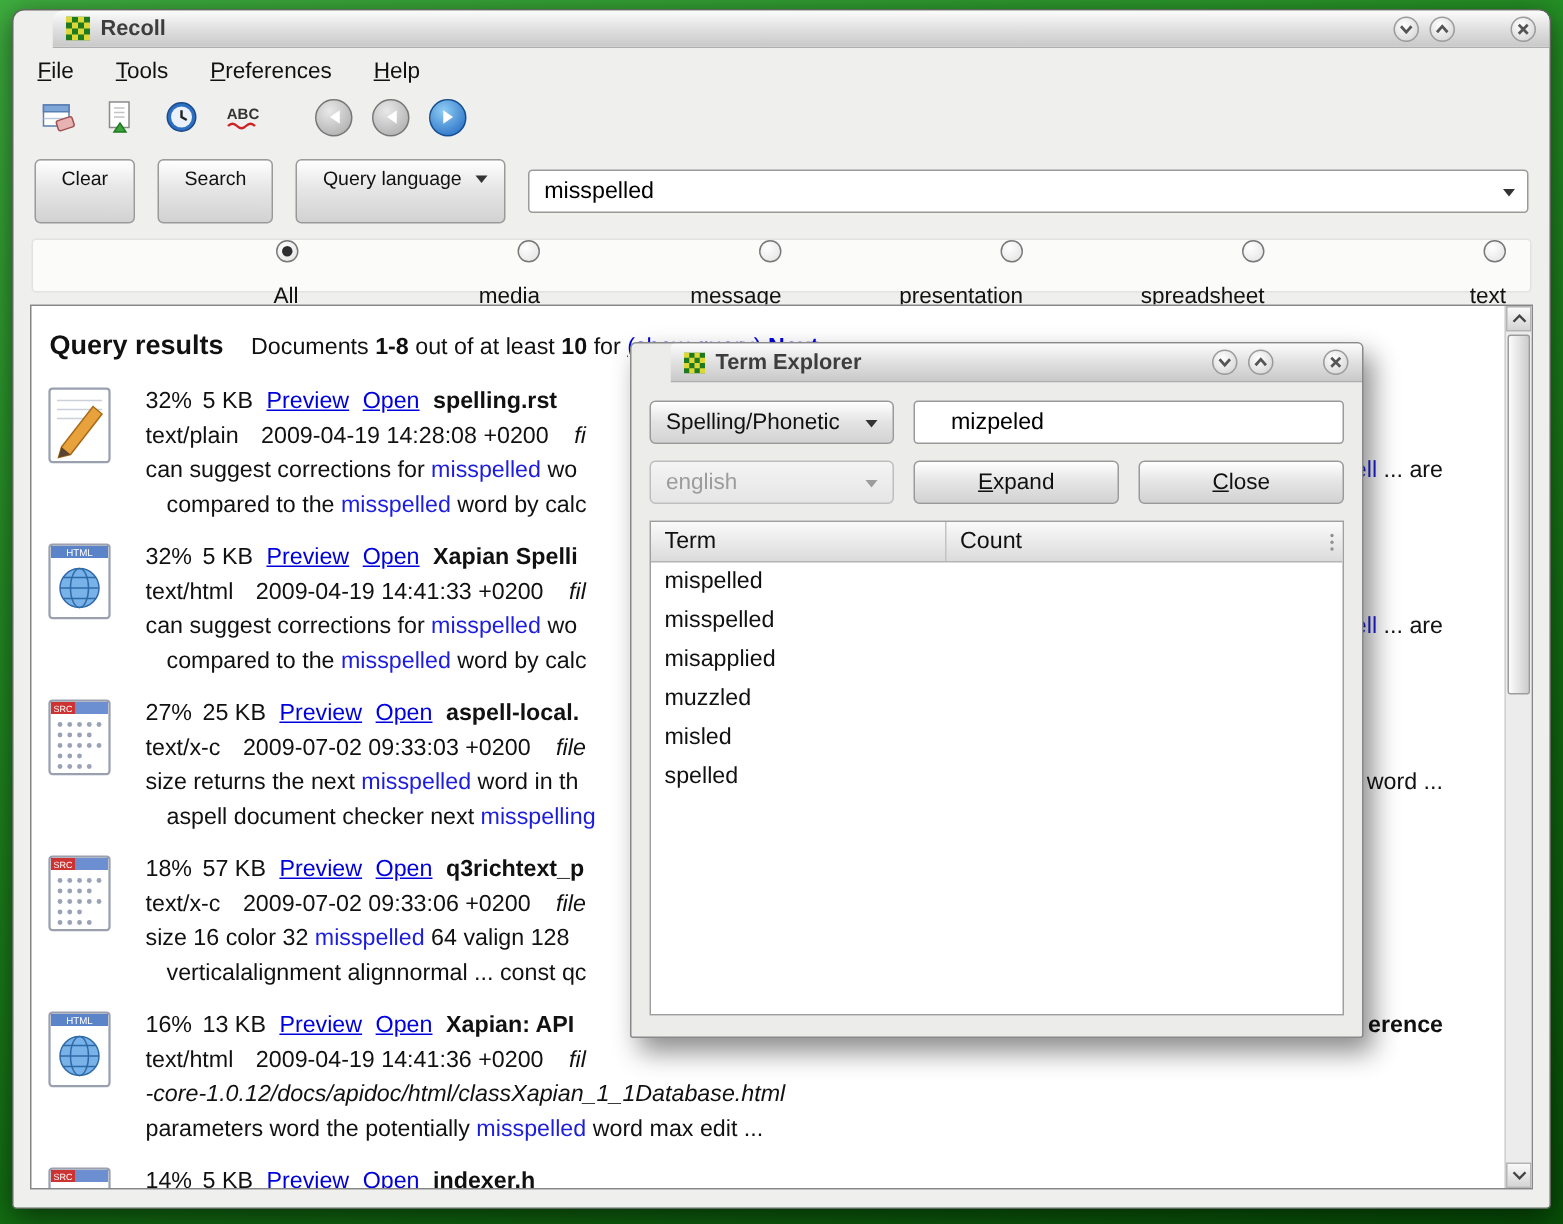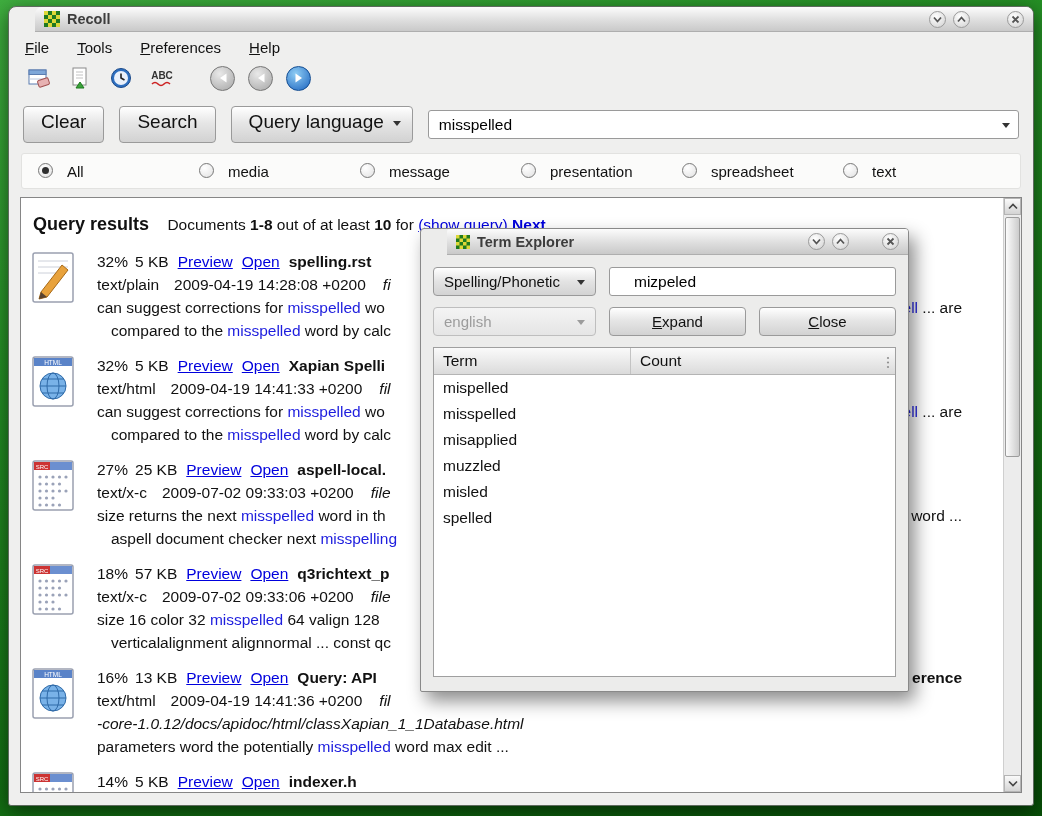--- a/index.html
+++ b/index.html
@@ -39,36 +39,36 @@
 
   .toolbar { display:flex; align-items:center; padding:2px 12px 6px; gap:5px; flex:none; }
   .tool { width:36px; height:32px; display:flex; align-items:center; justify-content:center; border-radius:3px; }
   .tool-sep { width:16px; height:1px; }
   .navbtn { width:25px; height:25px; border-radius:50%; margin:0 4px; display:flex; align-items:center; justify-content:center; border:1px solid #767676; }
   .navbtn.disabled { background:radial-gradient(circle at 38% 30%, #e9e9e9,#a6a6a6); }
   .navbtn.active   { background:radial-gradient(circle at 38% 30%, #8fcdf4,#1b63bf); border-color:#134d92; }
 
   .search-row { display:flex; align-items:center; gap:15px; padding:6px 14px 8px; flex:none; }
   .btn {
-    display:inline-block; padding:4px 17px 9px; font-size:19px; color:#111;
+    display:inline-block; padding:4px 17px 22px; font-size:13px; color:#111;
     background:linear-gradient(#ffffff,#e6e6e6 45%,#d2d2d2);
     border:1px solid #9a9a9a; border-radius:4px;
   }
   .combo-btn { display:flex; align-items:center; gap:9px; padding-right:11px; }
   .caret { width:0; height:0; border-left:4px solid transparent; border-right:4px solid transparent; border-top:5px solid #333; transform:translateY(1px); }
   .search-field { flex:1; position:relative; height:29px; background:#fff; border:1px solid #9a9a9a; border-radius:3px; display:flex; align-items:center; }
   .search-field input { border:none; outline:none; flex:1; font-size:15.5px; padding:0 10px; background:transparent; font-family:inherit; }
   .field-caret { width:24px; display:flex; justify-content:center; align-items:center; align-self:stretch; }
 
   .filter-row {
     margin:2px 12px 8px; height:36px; flex:none;
     background:#fbfbfa; border:1px solid #e2e2e0; border-radius:3px;
     display:grid; grid-template-columns:repeat(6,1fr); align-items:center; padding:0 16px;
   }
-  .filter { display:flex; align-items:flex-start; gap:14px; font-size:15px; }
+  .filter { display:flex; align-items:flex-end; gap:14px; font-size:15px;flex-direction:column; }
   .radio { width:15px; height:15px; border-radius:50%; border:1px solid #787878;
     background:radial-gradient(circle at 35% 30%, #fff,#e1e1e1); position:relative; flex:none; }
   .radio.checked::after { content:""; position:absolute; inset:3px; border-radius:50%; background:#2e2e2e; }
 
   
   .results { flex:1; margin:0 11px 12px; background:#fff; border:1px solid #868686; position:relative; overflow:hidden; }
   .results-inner { position:absolute; inset:0 19px 0 0; padding:16px 6px 0 10px; overflow:hidden; font-size:15.5px; }
   .res-header { white-space:nowrap; margin:0 0 15px 2px; }
   .res-title { font-size:18px; font-weight:bold; margin-right:14px; }
   .lnk { color:#0000dd; text-decoration:underline; cursor:pointer; }
@@ -401,21 +401,21 @@
               <rect x="2" y="1" width="40" height="49" rx="2" fill="#fff" stroke="#9aa0b0" stroke-width="1.5"></rect>
               <rect x="3" y="2" width="38" height="8" fill="#5a83c8"></rect>
               <text x="22" y="8.5" text-anchor="middle" font-size="6.5" fill="#fff" font-family="Liberation Sans, sans-serif">HTML</text>
               <circle cx="22" cy="30" r="13" fill="#79b2e8" stroke="#2f6aa8"></circle>
               <ellipse cx="22" cy="30" rx="6" ry="13" fill="none" stroke="#2f6aa8"></ellipse>
               <line x1="9" y1="30" x2="35" y2="30" stroke="#2f6aa8"></line>
               <line x1="11" y1="23" x2="33" y2="23" stroke="#2f6aa8"></line>
               <line x1="11" y1="37" x2="33" y2="37" stroke="#2f6aa8"></line>
             </svg></div>
         <div class="rtext">
-          <div class="rline"><span class="pct">16%</span><span class="sz">13 KB</span><a class="lnk rl">Preview</a><a class="lnk">Open</a><span class="rtitle">Query: API</span></div>
+          <div class="rline"><span class="pct">16%</span><span class="sz">13 KB</span><a class="lnk rl">Preview</a><a class="lnk">Open</a><span class="rtitle">Xapian: API</span></div>
           <div class="rline"><span class="mime">text/html</span><span class="date">2009-04-19 14:41:36 +0200</span><span class="url">fil</span></div>
           <div class="rline"><span class="url">-core-1.0.12/docs/apidoc/html/classXapian_1_1Database.html</span></div>
           <div class="rline"><span>parameters word the potentially </span><span class="hl">misspelled</span><span> word max edit ...</span></div>
           <div class="frag l1"><span>erence</span></div>
         </div>
       </div>
 
       <div class="row">
         <div class="ricon"><svg width="44" height="52">
               <rect x="2" y="1" width="40" height="49" rx="2" fill="#fff" stroke="#9aa0b0" stroke-width="1.5"></rect>

